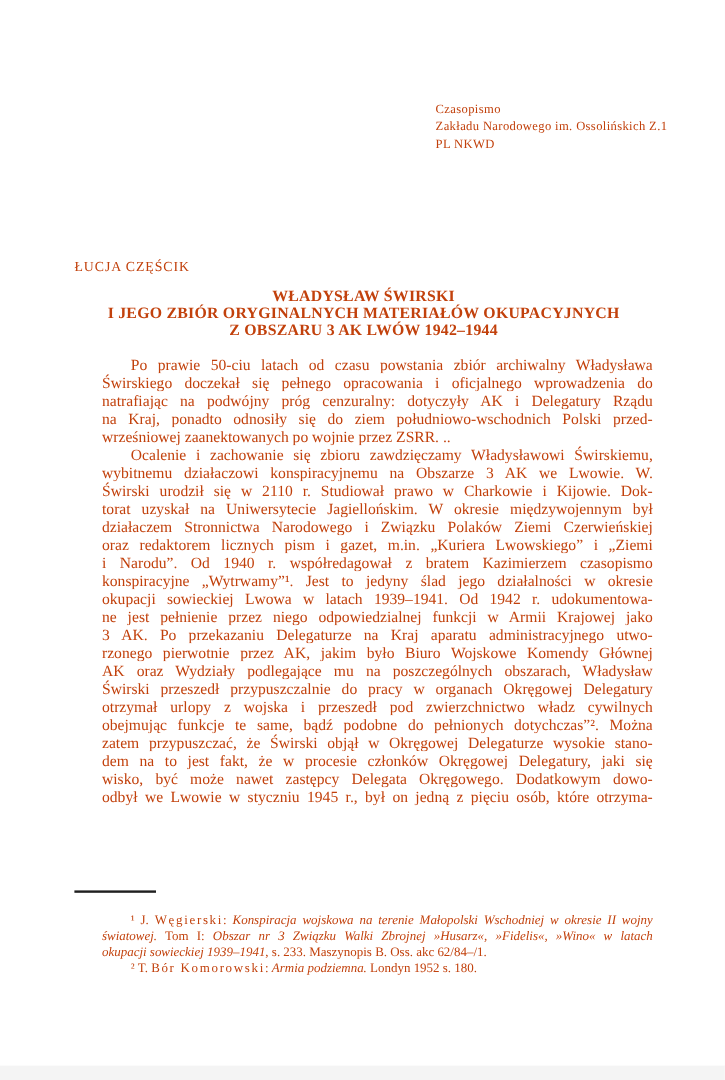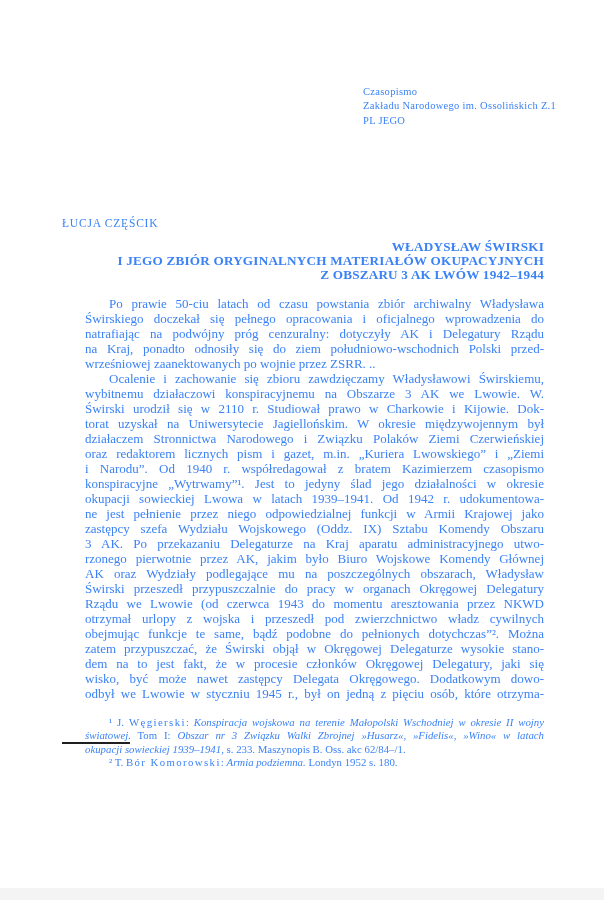--- a/index.html
+++ b/index.html
@@ -3,71 +3,71 @@
 <meta charset="utf-8">
 <style>
   html,body{margin:0;padding:0;}
   body{
     width:604px;height:900px;
     background:#f4f4f4;
     font-family:"Liberation Serif","DejaVu Serif",serif;
   }
   .page{
     position:relative;width:604px;height:888px;
-    background:#ffffff;color:#3b82f6;overflow:hidden;
+    background:#ffffff;color:#c2410c;overflow:hidden;
   }
   
   .masthead{
     position:absolute;left:363px;top:85px;
     font-size:10.5px;line-height:14.3px;letter-spacing:0.3px;
     white-space:nowrap;
   }
   
   .author{
     position:absolute;left:62px;top:217px;
     font-size:11.5px;letter-spacing:0.8px;text-align:right;
   }
   
   .title{
     position:absolute;left:62px;top:240px;width:482px;
     font-weight:bold;font-size:13.2px;line-height:14.2px;
-    text-align:right;letter-spacing:0.2px;
+    text-align:center;letter-spacing:0.2px;
   }
   
   .bodytext{
     position:absolute;left:62px;top:296px;width:482px;
     font-size:13px;line-height:15px;
   }
   .jline{
     text-align:justify;text-align-last:justify;
     height:15px;overflow:hidden;white-space:normal;margin-left:23px;
   }
   .jline.endline{text-align-last:left;}
   .jline.indent{text-indent:24px;}
   
   .fnrule{
     position:absolute;left:62px;top:742px;width:68px;
     border-top:2px solid #1f1f1f;height:0;
   }
   .footnotes{
-    position:absolute;left:62px;top:716px;width:482px;
+    position:absolute;left:62px;top:761px;width:482px;
     font-size:10.8px;line-height:13.4px;
   }
   .footnotes .jline{height:13.4px;}
   .it{font-style:italic;}
   .spc{letter-spacing:1.4px;}
 </style>
 </head>
 <body>
 
 <div class="page">
   <div class="masthead">
       <div>Czasopismo</div>
       <div>Zakładu Narodowego im. Ossolińskich Z.1</div>
-      <div>PL JEGO</div>
+      <div>PL NKWD</div>
     </div>
   <div class="author">ŁUCJA CZĘŚCIK</div>
   <div class="title">
       <div>WŁADYSŁAW ŚWIRSKI</div>
       <div>I JEGO ZBIÓR ORYGINALNYCH MATERIAŁÓW OKUPACYJNYCH</div>
       <div>Z OBSZARU 3 AK LWÓW 1942–1944</div>
     </div>
   <div class="bodytext">
       <div>
         <div class="jline indent">Po prawie 50-ciu latach od czasu powstania zbiór archiwalny Władysława</div>
@@ -80,26 +80,24 @@
         <div class="jline indent">Ocalenie i zachowanie się zbioru zawdzięczamy Władysławowi Świrskiemu,</div>
         <div class="jline">wybitnemu działaczowi konspiracyjnemu na Obszarze 3 AK we Lwowie. W.</div>
         <div class="jline">Świrski urodził się w 2110 r. Studiował prawo w Charkowie i Kijowie. Dok-</div>
         <div class="jline">torat uzyskał na Uniwersytecie Jagiellońskim. W okresie międzywojennym był</div>
         <div class="jline">działaczem Stronnictwa Narodowego i Związku Polaków Ziemi Czerwieńskiej</div>
         <div class="jline">oraz redaktorem licznych pism i gazet, m.in. „Kuriera Lwowskiego” i „Ziemi</div>
         <div class="jline">i Narodu”. Od 1940 r. współredagował z bratem Kazimierzem czasopismo</div>
         <div class="jline">konspiracyjne „Wytrwamy”¹. Jest to jedyny ślad jego działalności w okresie</div>
         <div class="jline">okupacji sowieckiej Lwowa w latach 1939–1941. Od 1942 r. udokumentowa-</div>
         <div class="jline">ne jest pełnienie przez niego odpowiedzialnej funkcji w Armii Krajowej jako</div>
-        <div class="jline">zastępcy szefa Wydziału Wojskowego (Oddz. IX) Sztabu Komendy Obszaru</div>
         <div class="jline">3 AK. Po przekazaniu Delegaturze na Kraj aparatu administracyjnego utwo-</div>
         <div class="jline">rzonego pierwotnie przez AK, jakim było Biuro Wojskowe Komendy Głównej</div>
         <div class="jline">AK oraz Wydziały podlegające mu na poszczególnych obszarach, Władysław</div>
         <div class="jline">Świrski przeszedł przypuszczalnie do pracy w organach Okręgowej Delegatury</div>
-        <div class="jline">Rządu we Lwowie (od czerwca 1943 do momentu aresztowania przez NKWD</div>
         <div class="jline">otrzymał urlopy z wojska i przeszedł pod zwierzchnictwo władz cywilnych</div>
         <div class="jline">obejmując funkcje te same, bądź podobne do pełnionych dotychczas”². Można</div>
         <div class="jline">zatem przypuszczać, że Świrski objął w Okręgowej Delegaturze wysokie stano-</div>
         <div class="jline">dem na to jest fakt, że w procesie członków Okręgowej Delegatury, jaki się</div>
         <div class="jline">wisko, być może nawet zastępcy Delegata Okręgowego. Dodatkowym dowo-</div>
         <div class="jline">odbył we Lwowie w styczniu 1945 r., był on jedną z pięciu osób, które otrzyma-</div>
       </div>
     </div>
   <div class="fnrule"></div>
   <div class="footnotes">

